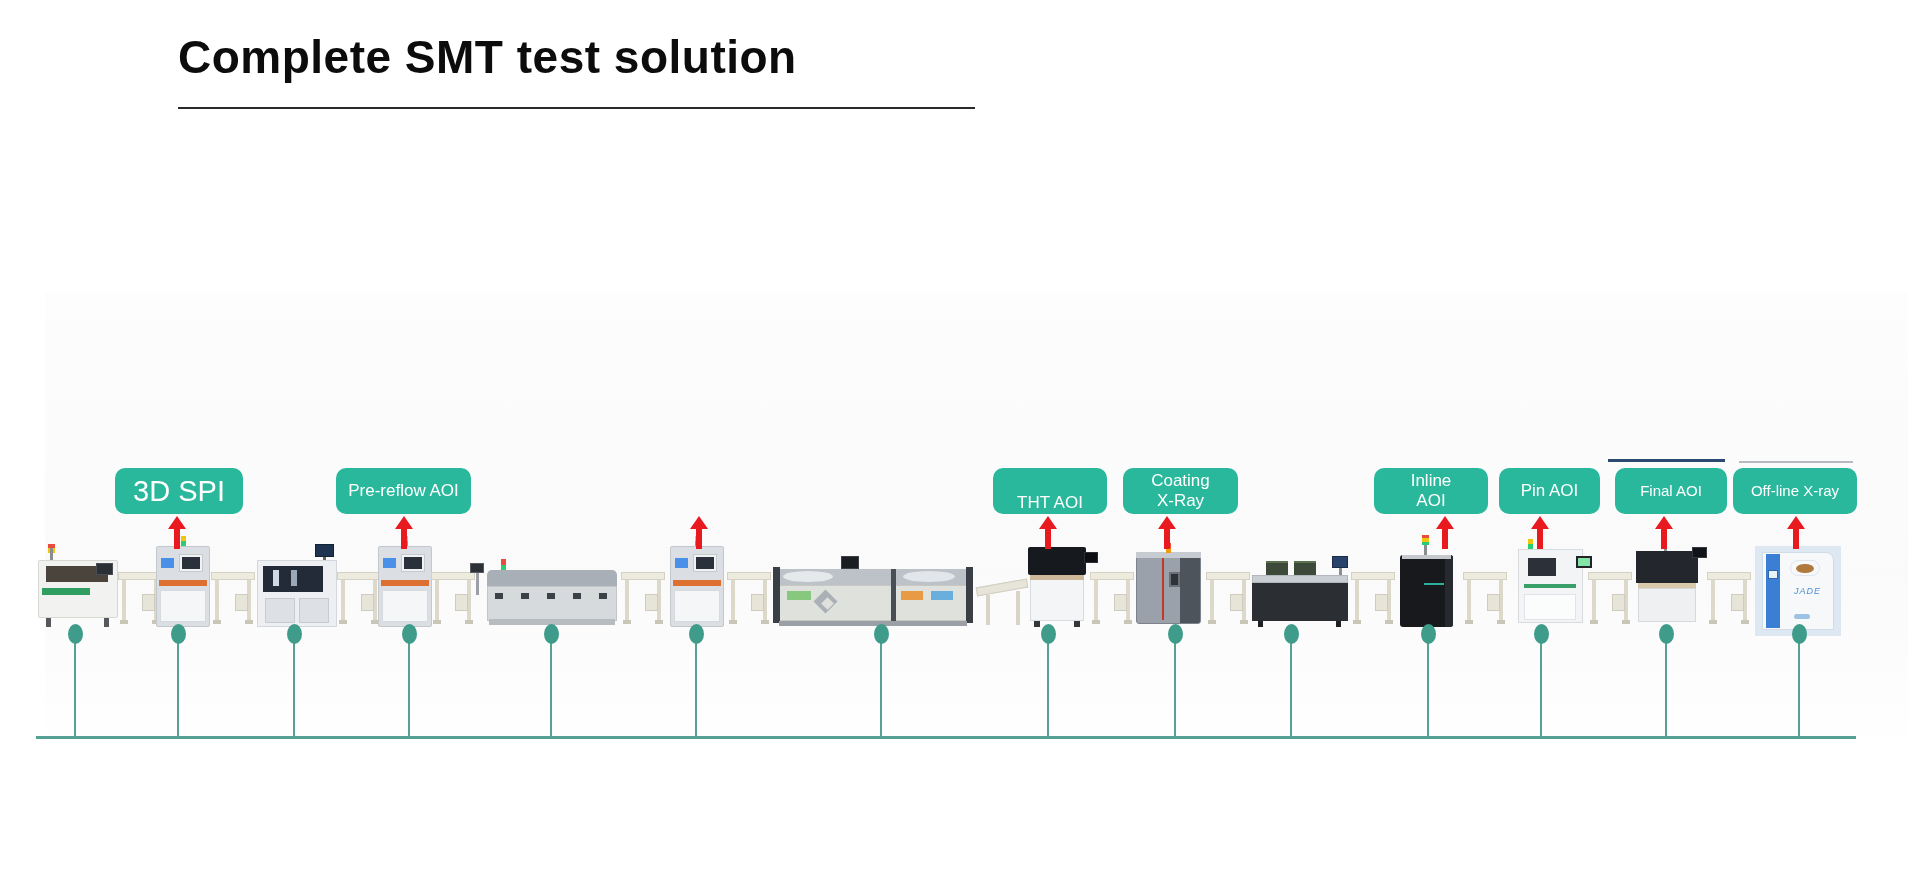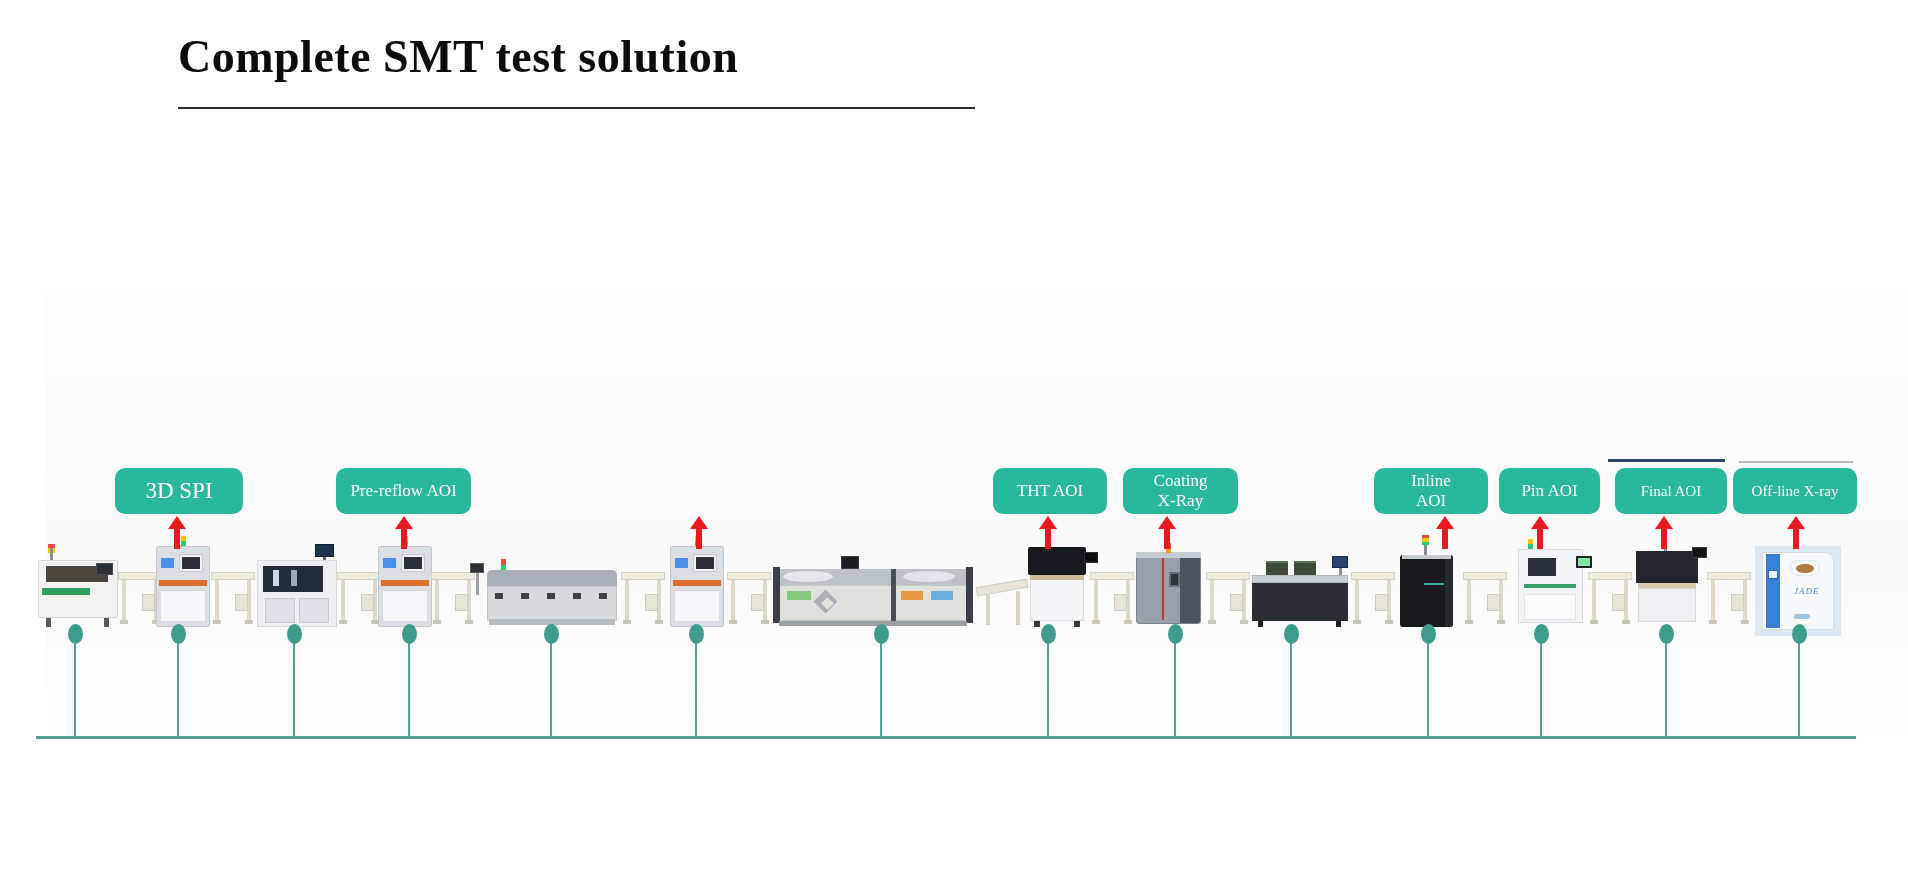--- a/index.html
+++ b/index.html
@@ -1,33 +1,33 @@
 <!DOCTYPE html>
 <html><head>
 <meta charset="utf-8">
 <style>
   html,body{margin:0;padding:0;background:#ffffff;font-family:"Liberation Sans",sans-serif;}
-  .stage{position:relative;width:1908px;height:890px;overflow:hidden;background:#ffffff;font-family:Liberation Serif, serif;}
+  .stage{position:relative;width:1908px;height:890px;overflow:hidden;background:#ffffff;}
   .abs{position:absolute;}
 
   
   .bg-panel{position:absolute;left:45px;top:292px;width:1863px;height:468px;
             background:linear-gradient(180deg,#fdfdfe 0%,#fafafb 60%,#ffffff 100%);}
 
   
   .page-title{position:absolute;left:178px;top:30px;font-size:46px;font-weight:700;
               color:#0c0c0c;letter-spacing:.5px;white-space:nowrap;}
   .title-underline{position:absolute;left:178px;top:107px;width:797px;height:2px;background:#2a2a2a;}
 
   
   .label-box{position:absolute;top:468px;height:46px;border-radius:10px;color:#fff;
              display:flex;flex-direction:column;align-items:center;justify-content:center;
              text-align:center;box-sizing:border-box;padding:1px 2px;}
   .label-line{white-space:nowrap;}
-  .size-lg .label-line{font-size:23px;line-height:26px;font-weight:400;}
+  .size-lg .label-line{font-size:29px;line-height:26px;font-weight:400;}
   .size-md .label-line{font-size:17px;line-height:20px;font-weight:400;}
   .size-md2 .label-line{font-size:15px;line-height:18px;font-weight:400;}
   .size-sm .label-line{font-size:12px;line-height:15px;font-weight:700;}
 
   
   .arrow{position:absolute;top:516px;width:18px;height:34px;margin-left:-9px;}
   .arrow-head{position:absolute;left:0;top:0;width:0;height:0;
               border-left:9px solid transparent;border-right:9px solid transparent;
               border-bottom:13px solid #e8191f;}
   .arrow-shaft{position:absolute;left:6px;top:12px;width:6px;height:21px;background:#e8191f;}
@@ -421,21 +421,21 @@
         <div class="label-line">Pre-reflow AOI</div>
       </div>
       <div class="arrow" style="left: 404px;">
         <div class="arrow-head" style="border-bottom-color: rgb(232, 25, 31);"></div>
         <div class="arrow-shaft" style="background: rgb(232, 25, 31);"></div>
       </div>
       <div class="arrow" style="left: 699px;">
         <div class="arrow-head" style="border-bottom-color: rgb(232, 25, 31);"></div>
         <div class="arrow-shaft" style="background: rgb(232, 25, 31);"></div>
       </div>
-      <div class="label-box size-md" style="left: 993px; width: 114px; background: rgb(41, 184, 155); color: rgb(255, 255, 255);">
+      <div class="label-box size-md" style="left: 993px; width: 114px; background: rgb(41, 184, 155); color: rgb(255, 255, 255); justify-content: flex-end;">
         <div class="label-line">THT AOI</div>
       </div>
       <div class="arrow" style="left: 1048px;">
         <div class="arrow-head" style="border-bottom-color: rgb(232, 25, 31);"></div>
         <div class="arrow-shaft" style="background: rgb(232, 25, 31);"></div>
       </div>
       <div class="label-box size-md" style="left: 1123px; width: 115px; background: rgb(41, 184, 155); color: rgb(255, 255, 255);">
         <div class="label-line">Coating</div>
         <div class="label-line">X-Ray</div>
       </div>

